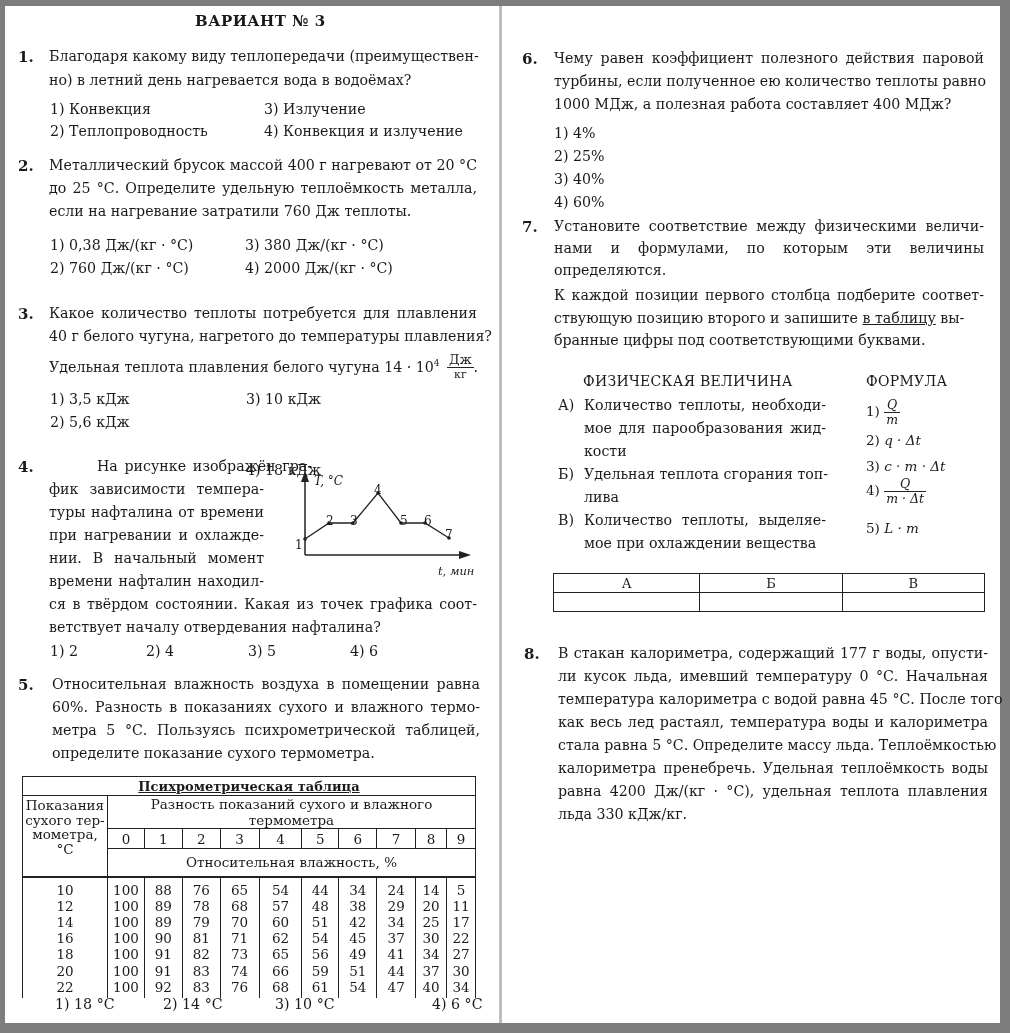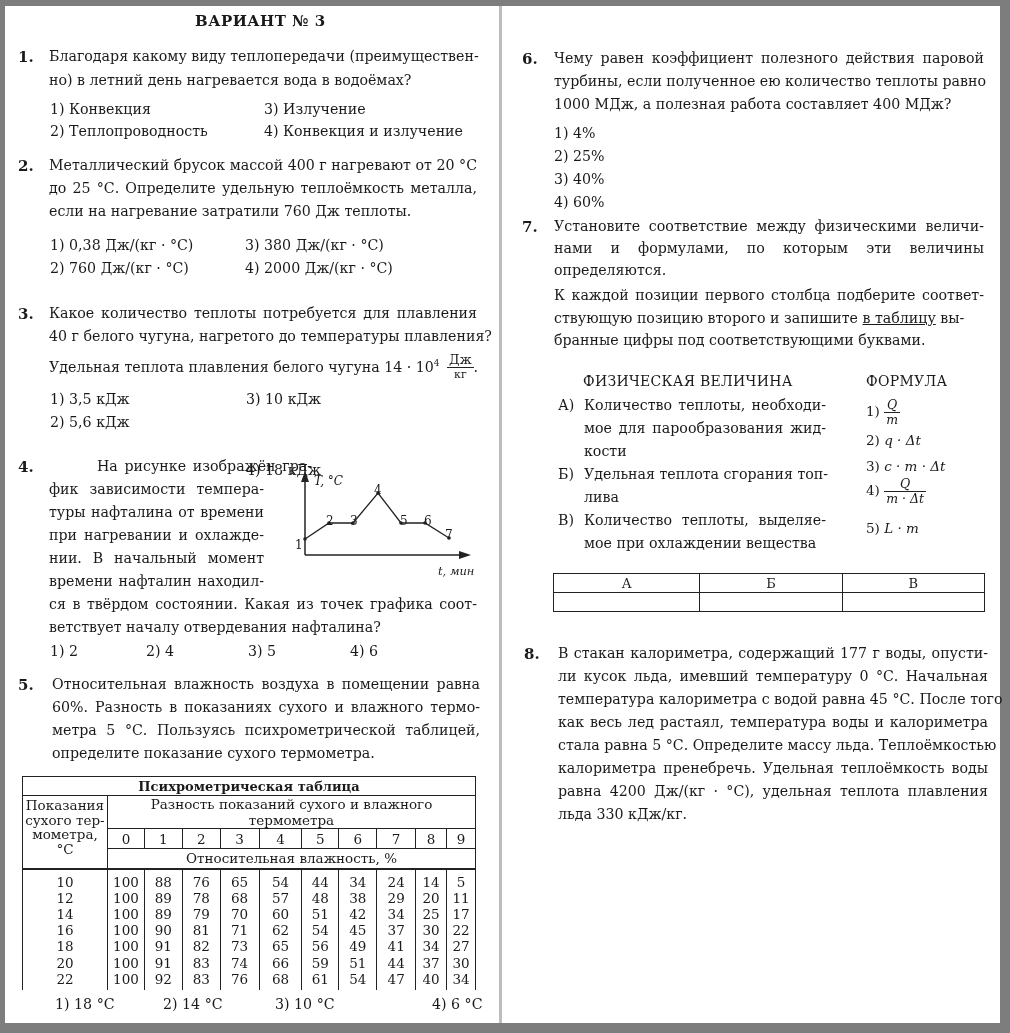--- a/index.html
+++ b/index.html
@@ -142,21 +142,21 @@
         <col style="width:38px">
         <col style="width:39px">
         <col style="width:43px">
         <col style="width:37px">
         <col style="width:38px">
         <col style="width:39px">
         <col style="width:31px">
         <col style="width:29px">
     </colgroup>
     <tbody>
-        <tr style="height:19px;">
+        <tr style="height:19px;text-decoration:underline;">
       <td colspan="11" class="b" style="font-size:13px;">Психрометрическая таблица</td>
     </tr>
     <tr style="height:20px;">
       <td rowspan="3" style="line-height:14.5px;vertical-align:top;padding-top:2px;">
         <div>Показания</div>
         <div>сухого тер-</div>
         <div>мометра,</div>
         <div>°С</div>
       </td>
       <td colspan="10">Разность показаний сухого и влажного термометра</td>
@@ -166,21 +166,21 @@
       <td>1</td>
       <td>2</td>
       <td>3</td>
       <td>4</td>
       <td>5</td>
       <td>6</td>
       <td>7</td>
       <td>8</td>
       <td>9</td>
     </tr>
-    <tr style="height:20px;padding-left:20px;">
+    <tr style="height:28px;padding-left:20px;">
       <td colspan="10">Относительная влажность, %</td>
     </tr>
     <tr style="border-top:2px solid #222;">
       <td class="data" style="padding:4px 0 3px;">
         <div>10</div>
         <div>12</div>
         <div>14</div>
         <div>16</div>
         <div>18</div>
         <div>20</div>

